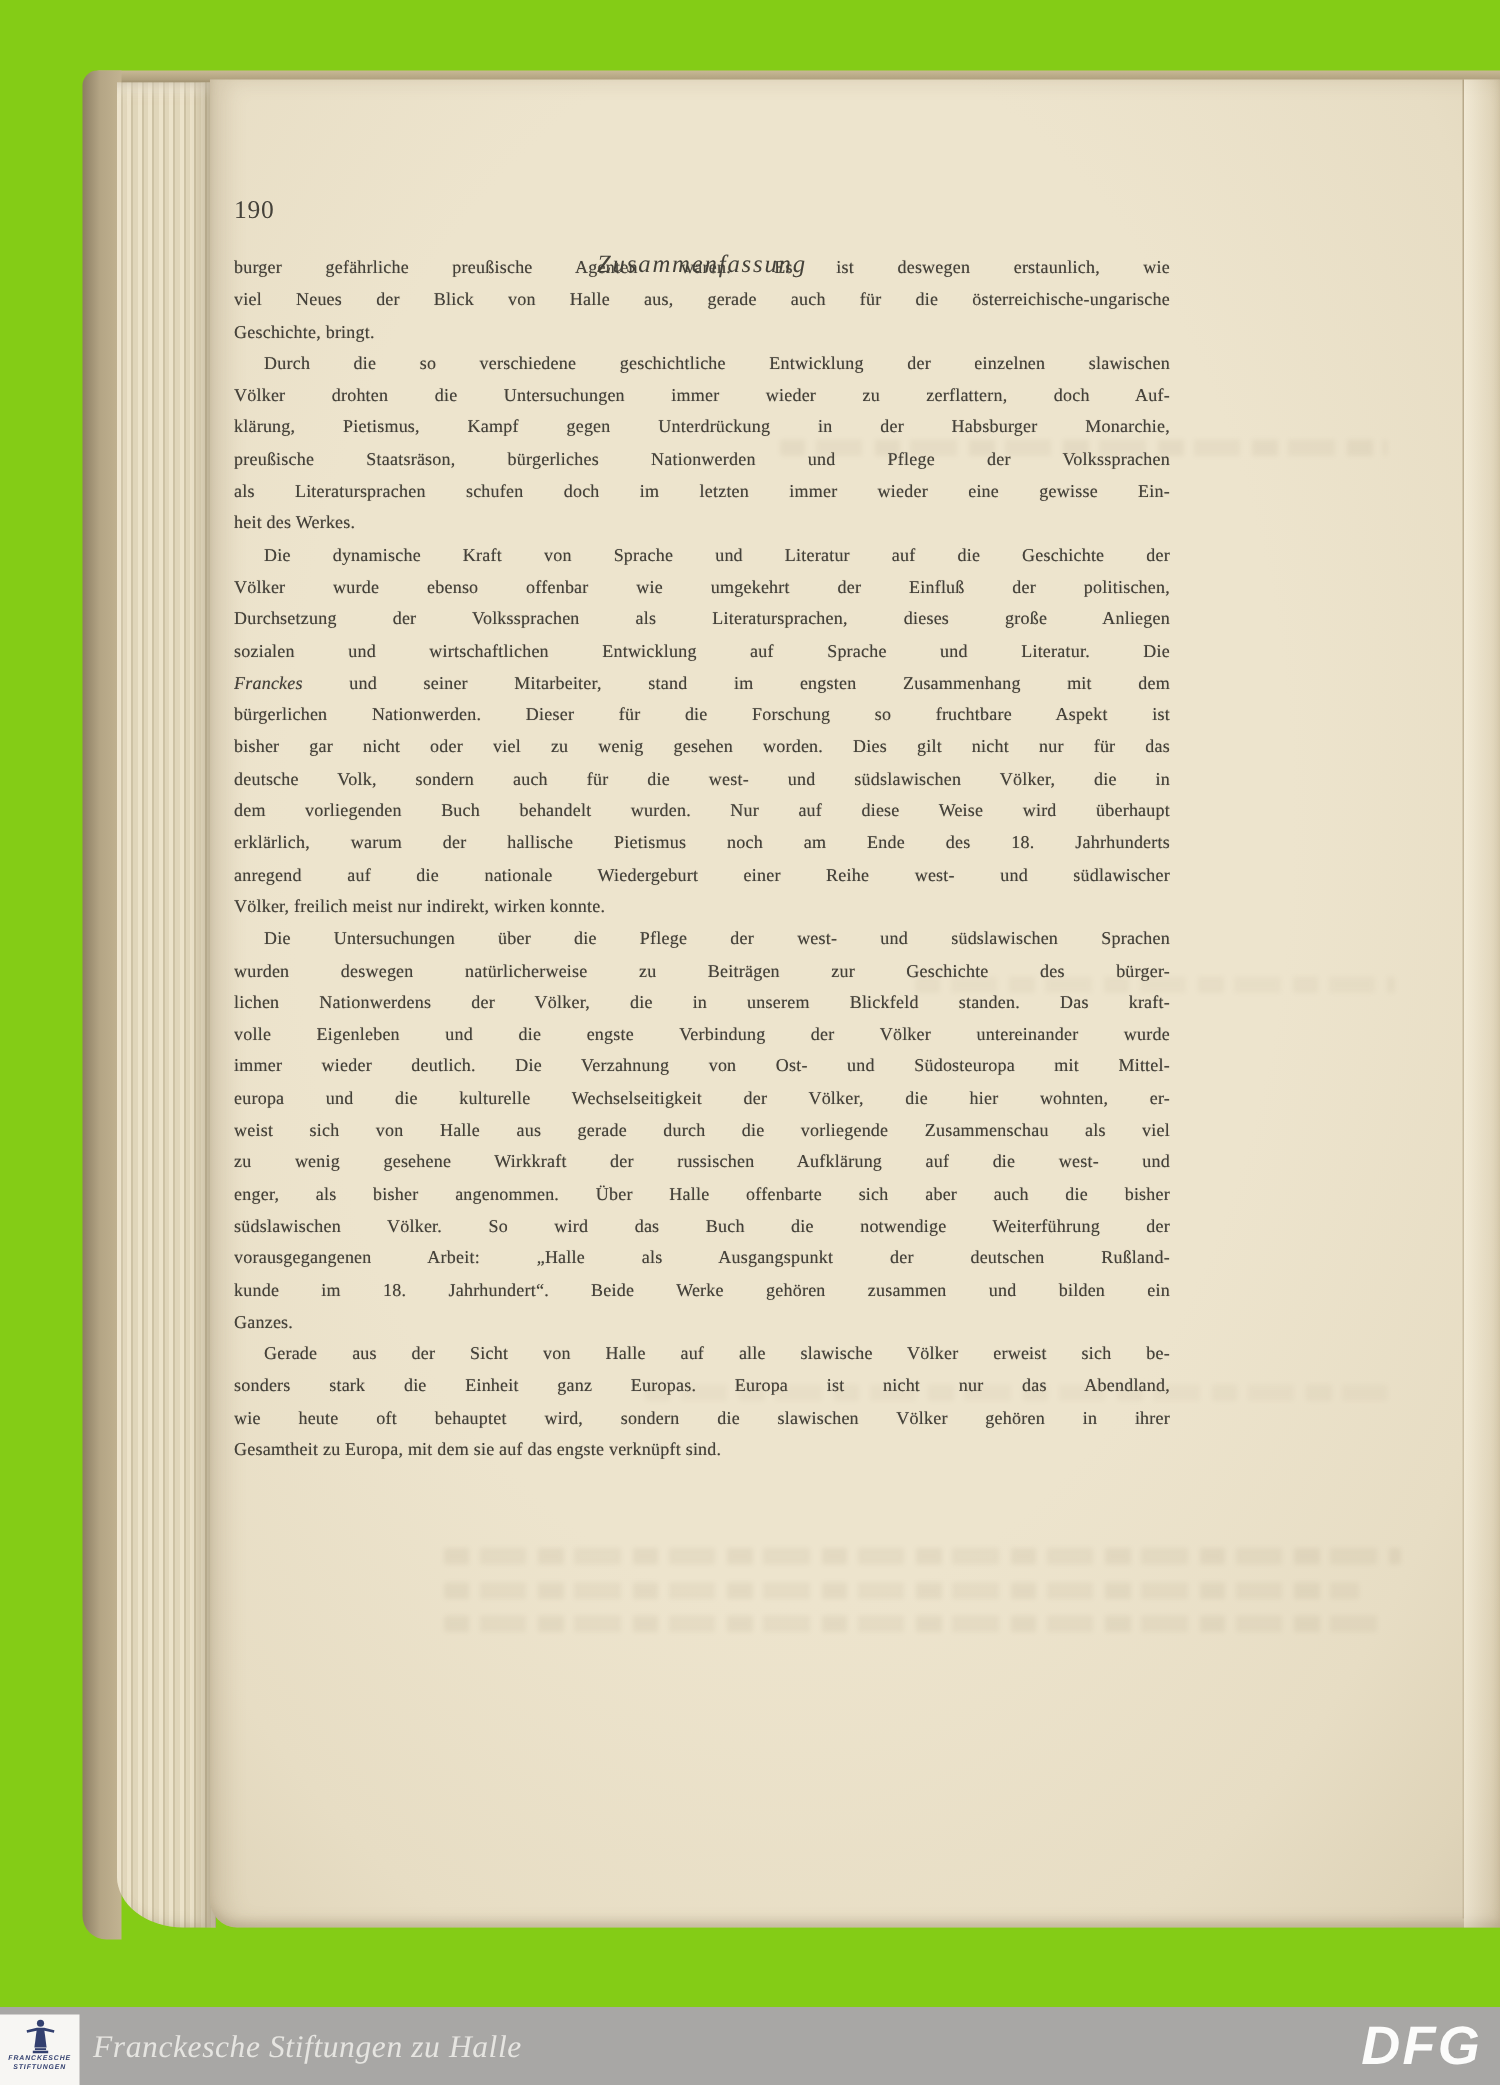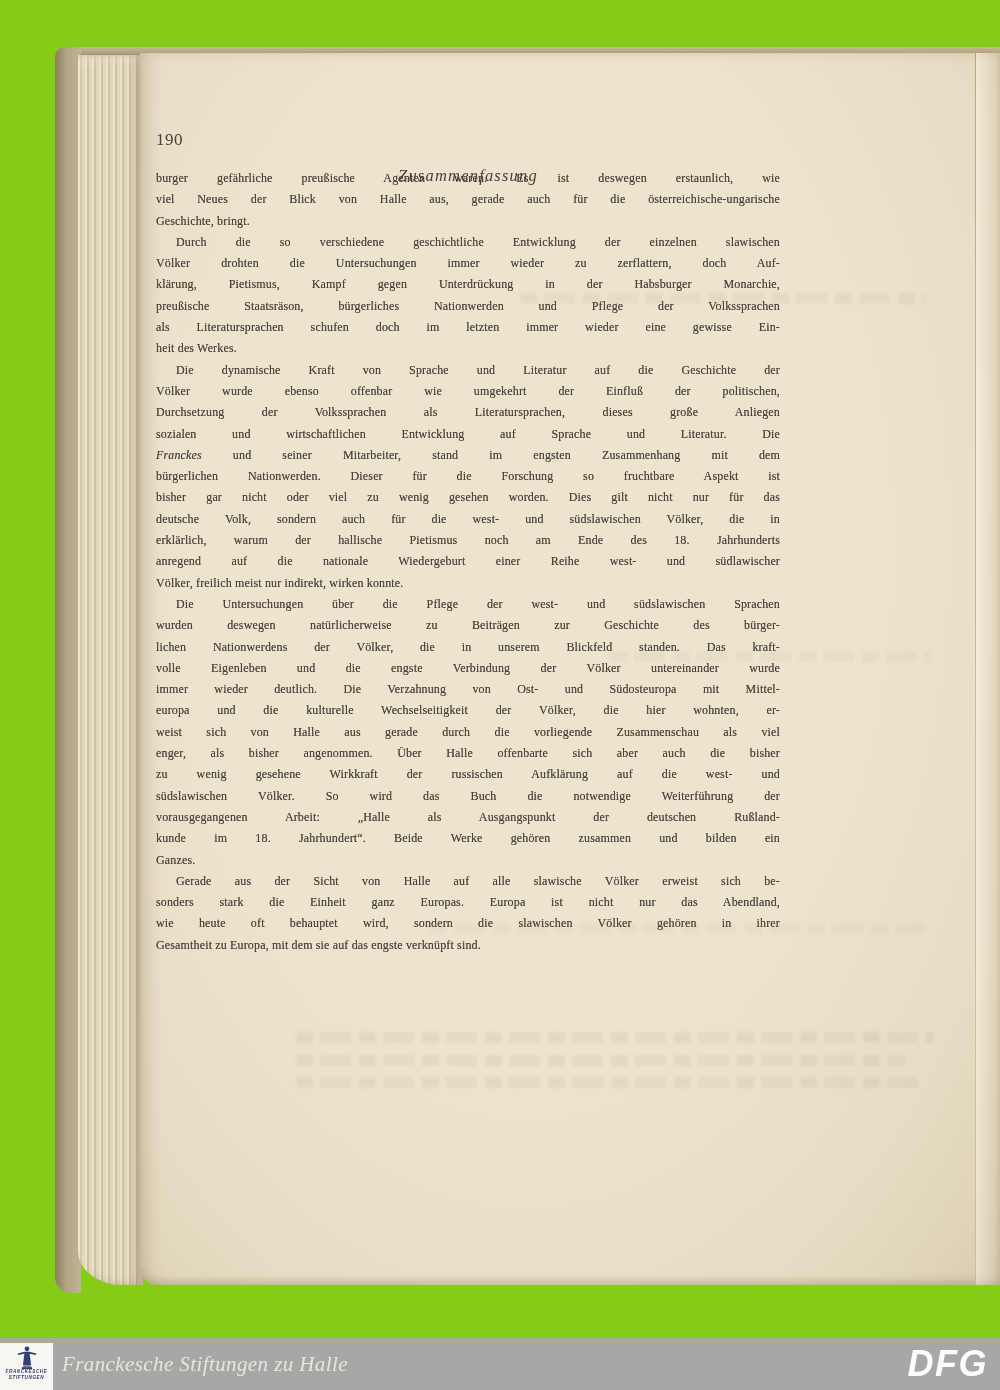--- a/index.html
+++ b/index.html
@@ -198,34 +198,35 @@
       </div>
       <div class="paragraph">
         <div class="line indent"><span>Die dynamische Kraft von Sprache und Literatur auf die Geschichte der</span></div>
         <div class="line"><span>Völker wurde ebenso offenbar wie umgekehrt der Einfluß der politischen,</span></div>
         <div class="line"><span>Durchsetzung der Volkssprachen als Literatursprachen, dieses große Anliegen</span></div>
         <div class="line"><span>sozialen und wirtschaftlichen Entwicklung auf Sprache und Literatur. Die</span></div>
         <div class="line"><i>Franckes</i><span> und seiner Mitarbeiter, stand im engsten Zusammenhang mit dem</span></div>
         <div class="line"><span>bürgerlichen Nationwerden. Dieser für die Forschung so fruchtbare Aspekt ist</span></div>
         <div class="line"><span>bisher gar nicht oder viel zu wenig gesehen worden. Dies gilt nicht nur für das</span></div>
         <div class="line"><span>deutsche Volk, sondern auch für die west- und südslawischen Völker, die in</span></div>
+        <div class="line"><span>dem vorliegenden Buch behandelt wurden. Nur auf diese Weise wird überhaupt</span></div>
         <div class="line"><span>erklärlich, warum der hallische Pietismus noch am Ende des 18. Jahrhunderts</span></div>
         <div class="line"><span>anregend auf die nationale Wiedergeburt einer Reihe west- und südlawischer</span></div>
         <div class="line last"><span>Völker, freilich meist nur indirekt, wirken konnte.</span></div>
       </div>
       <div class="paragraph">
         <div class="line indent"><span>Die Untersuchungen über die Pflege der west- und südslawischen Sprachen</span></div>
         <div class="line"><span>wurden deswegen natürlicherweise zu Beiträgen zur Geschichte des bürger-</span></div>
         <div class="line"><span>lichen Nationwerdens der Völker, die in unserem Blickfeld standen. Das kraft-</span></div>
         <div class="line"><span>volle Eigenleben und die engste Verbindung der Völker untereinander wurde</span></div>
         <div class="line"><span>immer wieder deutlich. Die Verzahnung von Ost- und Südosteuropa mit Mittel-</span></div>
         <div class="line"><span>europa und die kulturelle Wechselseitigkeit der Völker, die hier wohnten, er-</span></div>
         <div class="line"><span>weist sich von Halle aus gerade durch die vorliegende Zusammenschau als viel</span></div>
+        <div class="line"><span>zu wenig gesehene Wirkkraft der russischen Aufklärung auf die west- und</span></div>
         <div class="line"><span>enger, als bisher angenommen. Über Halle offenbarte sich aber auch die bisher</span></div>
-        <div class="line"><span>zu wenig gesehene Wirkkraft der russischen Aufklärung auf die west- und</span></div>
         <div class="line"><span>südslawischen Völker. So wird das Buch die notwendige Weiterführung der</span></div>
         <div class="line"><span>vorausgegangenen Arbeit: „Halle als Ausgangspunkt der deutschen Rußland-</span></div>
         <div class="line"><span>kunde im 18. Jahrhundert“. Beide Werke gehören zusammen und bilden ein</span></div>
         <div class="line last"><span>Ganzes.</span></div>
       </div>
       <div class="paragraph">
         <div class="line indent"><span>Gerade aus der Sicht von Halle auf alle slawische Völker erweist sich be-</span></div>
         <div class="line"><span>sonders stark die Einheit ganz Europas. Europa ist nicht nur das Abendland,</span></div>
         <div class="line"><span>wie heute oft behauptet wird, sondern die slawischen Völker gehören in ihrer</span></div>
         <div class="line last"><span>Gesamtheit zu Europa, mit dem sie auf das engste verknüpft sind.</span></div>

